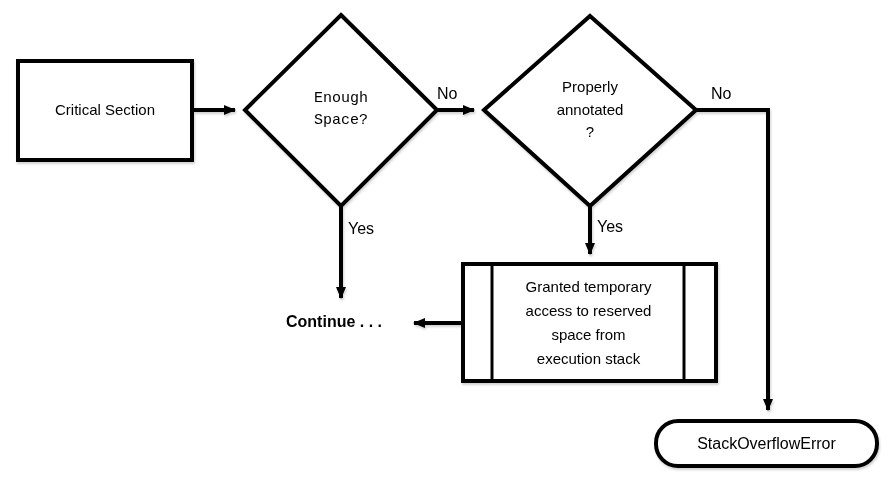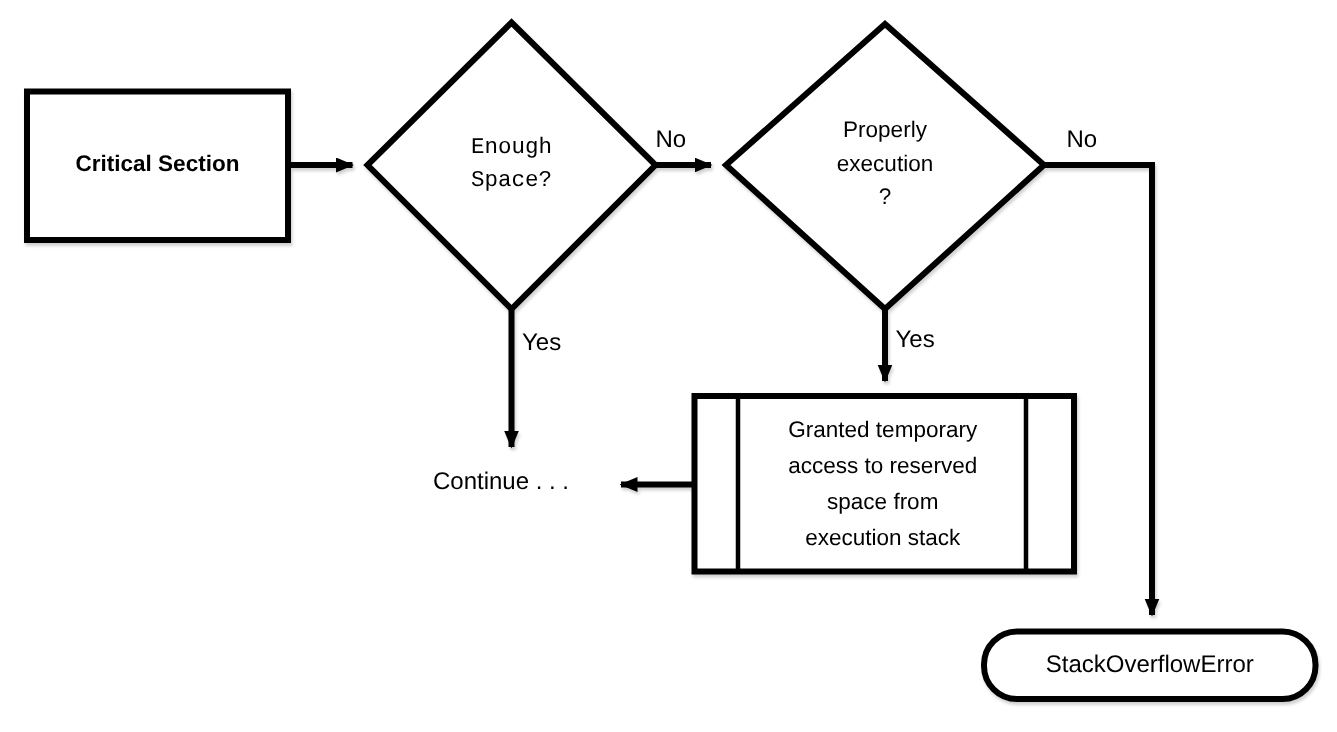--- a/index.html
+++ b/index.html
@@ -35,20 +35,21 @@
   }
   .edge-label {
     font-size: 16px;
     justify-content: flex-start;
     text-align: center;
     line-height: 1.2;
   }
   .continue-label {
     font-size: 16px;
     line-height: 1.2;
+    font-weight: bold;
   }
   .terminator-label {
     font-size: 16px;
   }
   .granted-label {
     line-height: 1.6;
   }
 </style>
 </head>
 <body>
@@ -80,29 +81,29 @@
 
     <rect x="463" y="264" width="253" height="117" fill="#ffffff" stroke="#000000" stroke-width="4"></rect>
     <line x1="492" y1="264" x2="492" y2="381" stroke="#000000" stroke-width="3"></line>
     <line x1="684" y1="264" x2="684" y2="381" stroke="#000000" stroke-width="3"></line>
 
     <line x1="463" y1="323" x2="414" y2="323" stroke="#000000" stroke-width="4" marker-end="url(#arrow)"></line>
 
     <rect x="656" y="421" width="221" height="45" rx="22" ry="22" fill="#ffffff" stroke="#000000" stroke-width="4"></rect>
   </svg>
 
-  <div class="label" style="left:18px; top:61px; width:174px; height:99px;font-weight:bold;">Critical Section</div>
+  <div class="label" style="left:18px; top:61px; width:174px; height:99px;">Critical Section</div>
 
   <div class="label" style="left:271px; top:75px; width:140px; height:70px;font-family:Liberation Mono, monospace;">Enough
 Space?</div>
 
   <div class="label edge-label" style="left:437px; top:83px; width:40px; height:22px;">No</div>
 
   <div class="label" style="left:520px; top:74px; width:140px; height:72px;">Properly
-execution
+annotated
 ?</div>
 
   <div class="label edge-label" style="left:711px; top:83px; width:40px; height:22px;">No</div>
 
   <div class="label edge-label" style="left:348px; top:218px; width:50px; height:22px;">Yes</div>
 
   <div class="label edge-label" style="left:597px; top:216px; width:50px; height:22px;">Yes</div>
 
   <div class="label continue-label" style="left:274px; top:310px; width:120px; height:24px;">Continue . . .</div>
 

